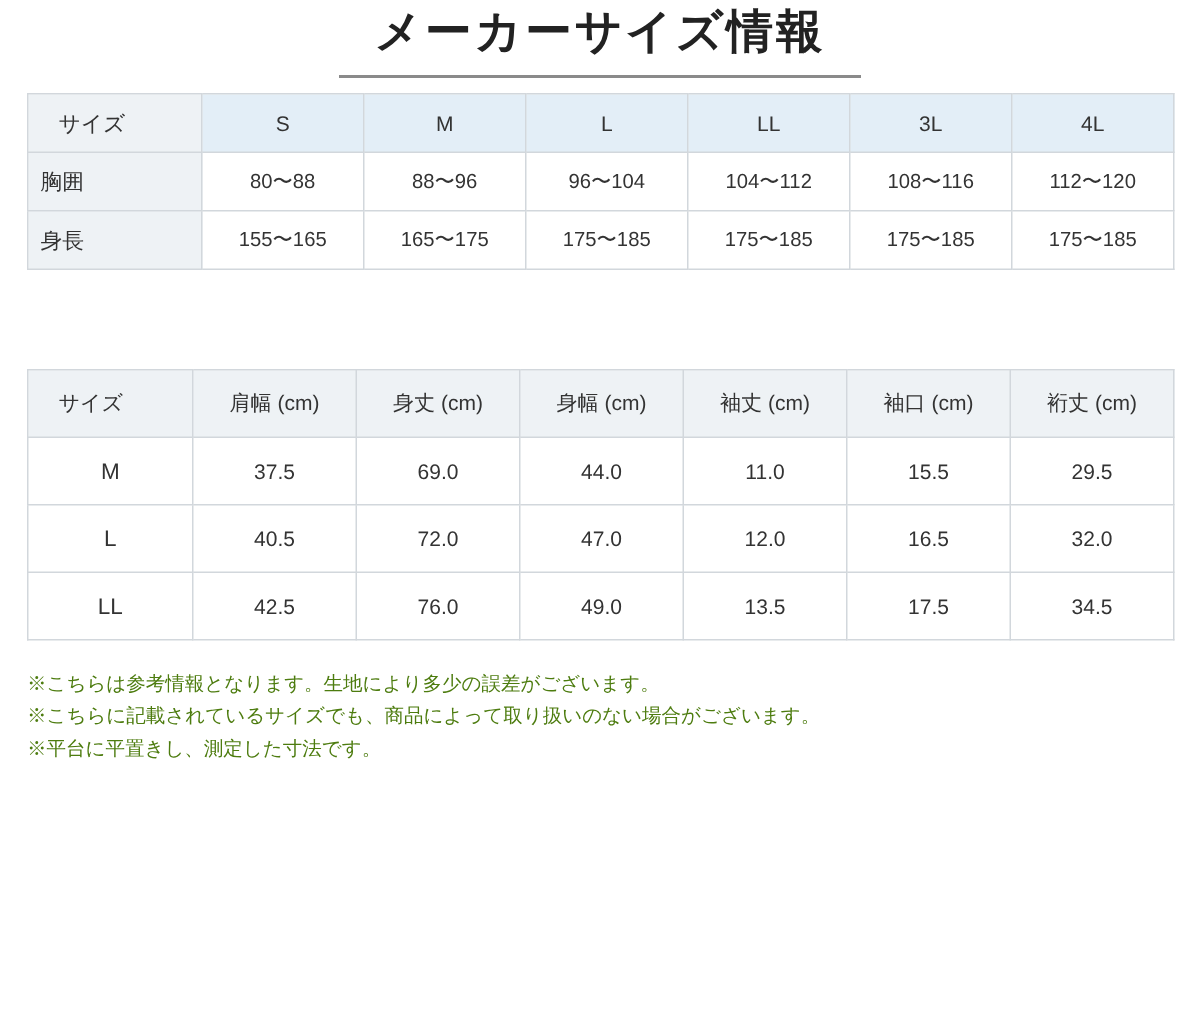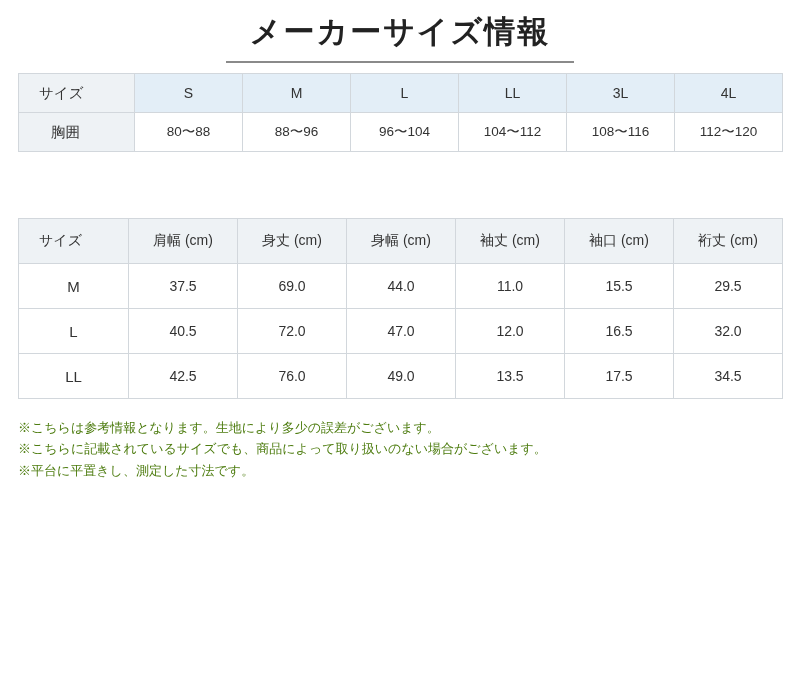--- a/index.html
+++ b/index.html
@@ -20,21 +20,21 @@
     height: 677px;
     position: relative;
     box-sizing: border-box;
   }
   .main-title {
     text-align: center;
     font-size: 31px;
     font-weight: bold;
     letter-spacing: 2px;
     color: #222222;
-    padding-top: 11px;
+    padding-top: 0;
     padding-bottom: 8px;
   }
   .title-rule {
     width: 348px;
     height: 2px;
     background: #8a8a8a;
     margin: 0 auto 0 auto;
     position: relative;
     left: 0px;
   }
@@ -75,21 +75,21 @@
   table.t1 thead th.corner {
     background: #eef2f5;
     text-align: left;
     padding-left: 20px;
     font-size: 14.5px;
   }
   table.t1 tbody th.rowhead {
     background: #eef2f5;
     font-weight: normal;
     text-align: left;
-    padding-left: 32px;
+    padding-left: 8px;
     font-size: 14.5px;
     color: #333333;
   }
   table.t2 {
     width: 764px;
   }
   table.t2 td, table.t2 th {
     border: 1px solid #d2d7dc;
     height: 44px;
     text-align: center;
@@ -157,20 +157,29 @@
       <tbody>
         <tr>
           <th class="rowhead">胸囲</th>
           <td>80〜88</td>
           <td>88〜96</td>
           <td>96〜104</td>
           <td>104〜112</td>
           <td>108〜116</td>
           <td>112〜120</td>
         </tr>
+        <tr>
+          <th class="rowhead">身長</th>
+          <td>155〜165</td>
+          <td>165〜175</td>
+          <td>175〜185</td>
+          <td>175〜185</td>
+          <td>175〜185</td>
+          <td>175〜185</td>
+        </tr>
       </tbody>
     </table>
   </div>
 
   <div class="spacer-lg"></div>
 
 
   <div class="tbl-wrap">
     <table class="t2">
       <colgroup>

